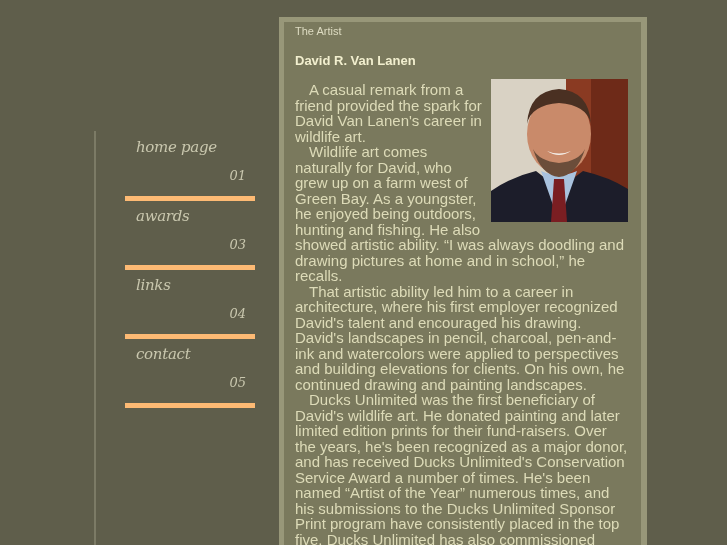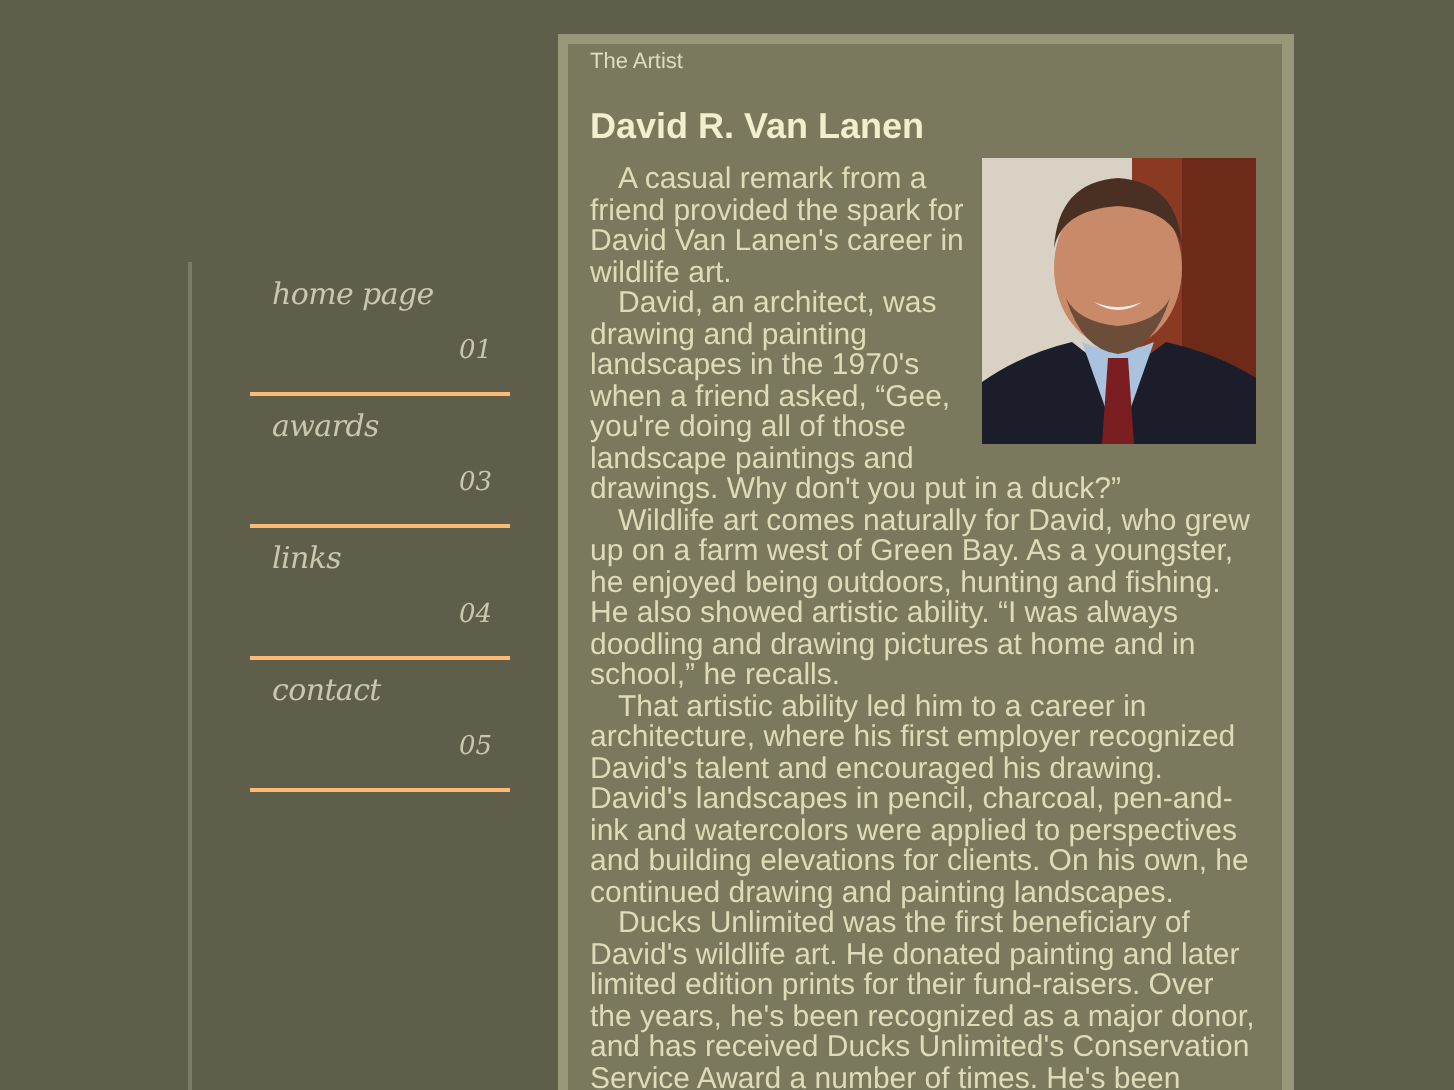--- a/index.html
+++ b/index.html
@@ -9,21 +9,21 @@
       font-family: "Liberation Sans", sans-serif;
       position:relative;
     }
     .vline {
       position:absolute; left:94px; top:131px; width:2px; height:414px;
       background:#7c7b66;
     }
     .nav { position:absolute; left:125px; top:132px; width:130px; }
     .nav-item {
       position:relative; height:64px;
-      border-bottom:2px solid #fdba74;
+      border-bottom:5px solid #fdba74;
       cursor:pointer; display:block;
     }
     .nav-item .label {
       position:absolute; left:11px; top:6px;
       font-family: "DejaVu Serif", serif; font-style:italic;
       font-size:15px; color:#c9c7ae; letter-spacing:-0.3px;
     }
     .nav-item .num {
       position:absolute; right:9px; top:36px;
       font-family: "DejaVu Serif", serif; font-style:italic;
@@ -36,21 +36,21 @@
     .content {
       position:absolute; left:284px; top:22px; width:357px; height:530px;
       background:#7a795d;
     }
     .section-label {
       position:absolute; left:295px; top:25px;
       font-size:11px; color:#dedcc2;text-align:right;
     }
     .title {
       position:absolute; left:295px; top:53px;
-      font-size:18px; font-weight:bold; color:#f2efcf;
+      font-size:13px; font-weight:bold; color:#f2efcf;
     }
     .photo {
       position:absolute; left:491px; top:79px; width:137px; height:143px;
       overflow:hidden;
     }
     .body-text {
       position:absolute; left:295px; top:82px; width:336px;
       font-size:15px; line-height:15.5px; color:#dddbb8;
     }
     .body-text p { margin:0; text-indent:14px; }
@@ -97,17 +97,16 @@
     <ellipse cx="68" cy="55" rx="32" ry="40" fill="#c98a6a"></ellipse>
     <path d="M36 45 Q38 12 68 10 Q98 12 100 45 Q96 26 68 24 Q40 26 36 45 Z" fill="#4a3022"></path>
     <path d="M42 70 Q50 96 68 98 Q86 96 94 70 Q88 82 68 84 Q48 82 42 70 Z" fill="#6b4d3a"></path>
     <path d="M56 72 Q68 80 80 72 Q68 77 56 72 Z" fill="#f4eee8"></path>
   </svg>
 </div>
 
 <div class="body-text">
   <div class="float-spacer"></div>
   <p>A casual remark from a friend provided the spark for David Van Lanen's career in wildlife art.</p>
-  <p>David, an architect, was drawing and painting landscapes in the 1970's when a friend asked, “Gee, you're doing all of those landscape paintings and drawings. Why don't you put in a duck?”</p>
   <p>Wildlife art comes naturally for David, who grew up on a farm west of Green Bay. As a youngster, he enjoyed being outdoors, hunting and fishing. He also showed artistic ability. “I was always doodling and drawing pictures at home and in school,” he recalls.</p>
   <p>That artistic ability led him to a career in architecture, where his first employer recognized David's talent and encouraged his drawing. David's landscapes in pencil, charcoal, pen-and-ink and watercolors were applied to perspectives and building elevations for clients. On his own, he continued drawing and painting landscapes.</p>
   <p>Ducks Unlimited was the first beneficiary of David's wildlife art. He donated painting and later limited edition prints for their fund-raisers. Over the years, he's been recognized as a major donor, and has received Ducks Unlimited's Conservation Service Award a number of times. He's been named “Artist of the Year” numerous times, and his submissions to the Ducks Unlimited Sponsor Print program have consistently placed in the top five. Ducks Unlimited has also commissioned David to paint the waterfowl labels for</p>
 </div>
 
 </body></html>

